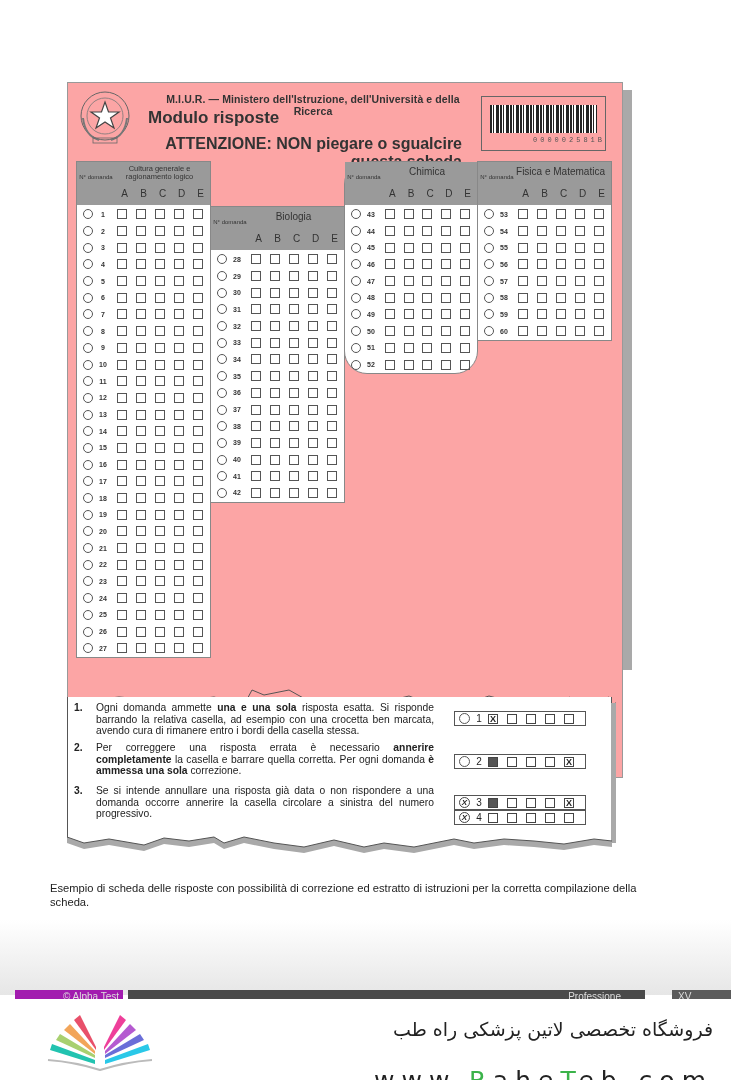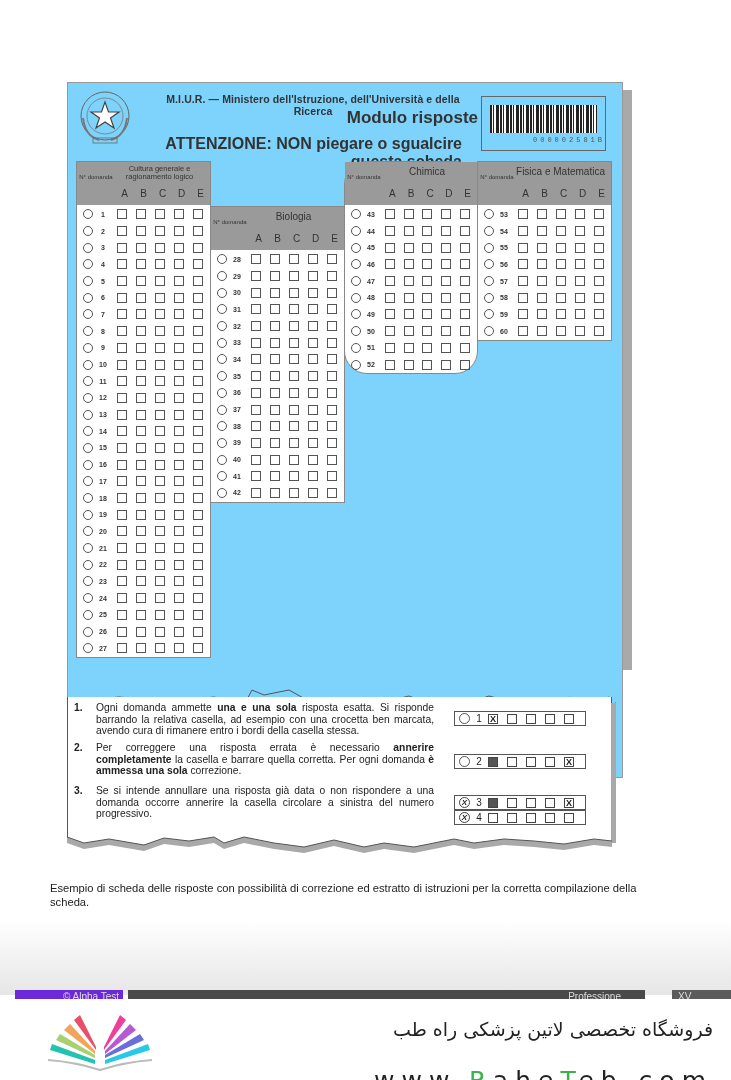--- a/index.html
+++ b/index.html
@@ -2,24 +2,24 @@
 <html><head>
 <meta charset="utf-8">
 <style>
   html,body{margin:0;padding:0;}
   body{width:731px;height:1080px;background:#fff;position:relative;overflow:hidden;font-family:"Liberation Sans",sans-serif;color:#222;}
   .page-top{position:absolute;left:0;top:0;width:731px;height:990px;background:#fff;}
   .fade{position:absolute;left:0;top:920px;width:731px;height:75px;background:linear-gradient(#fff,#e6e6e6);}
 
   
   .sheet-shadow{position:absolute;left:76px;top:90px;width:556px;height:580px;background:#a9a9a9;}
-  .sheet{position:absolute;left:67px;top:82px;width:556px;height:696px;background:#7dd3fc;border:1px solid #999;box-sizing:border-box;}
+  .sheet{position:absolute;left:67px;top:82px;width:556px;height:696px;background:#fca5a5;border:1px solid #999;box-sizing:border-box;}
   .emblem{position:absolute;left:9px;top:5px;width:56px;height:60px;}
   .hdr-ministry{position:absolute;left:80px;top:10px;width:330px;text-align:center;font-size:10.5px;font-weight:bold;color:#333;letter-spacing:0.1px;}
-  .hdr-title{position:absolute;left:80px;top:25px;width:330px;text-align:right;font-size:17px;font-weight:bold;color:#333;}
+  .hdr-title{position:absolute;left:80px;top:25px;width:330px;text-align:left;font-size:17px;font-weight:bold;color:#333;}
   .hdr-warning{position:absolute;left:64px;top:52px;width:330px;text-align:right;font-size:16px;font-weight:bold;color:#333;}
   .barcode{position:absolute;left:413px;top:13px;width:125px;height:55px;border:1px solid #666;box-sizing:border-box;}
   .bars{position:absolute;left:8px;top:8px;width:107px;height:28px;background:repeating-linear-gradient(90deg,#222 0 2px,#fff 2px 3px,#222 3px 4px,#fff 4px 6px,#222 6px 9px,#fff 9px 10px);}
   .barnum{position:absolute;left:0;top:39px;width:123px;text-align:right;font-size:7px;letter-spacing:3px;color:#555;font-family:"Liberation Mono",monospace;}
 
   .col{position:absolute;border:1px solid #888;box-sizing:border-box;background:#fff;}
   .col-head{position:absolute;left:0;top:0;right:0;height:43px;background:#9a9a9a;color:#333;}
   .col-num-label{position:absolute;left:2px;top:12px;width:34px;text-align:center;font-size:6px;line-height:7px;color:#333;}
   .col-title{position:absolute;left:38px;right:6px;top:4px;text-align:center;font-size:10px;color:#333;}
   .col-title.small{font-size:7.5px;line-height:8px;top:3px;}
@@ -41,21 +41,21 @@
   .inst-item .txt{margin-left:22px;display:block;}
   .ex{position:absolute;left:390px;width:132px;height:15px;border:1px solid #555;box-sizing:border-box;display:flex;align-items:center;background:#fff;}
   .ex .circ{margin-left:4px;width:9px;height:9px;}
   .ex .xcirc{margin-left:4px;width:9px;height:9px;border:1px solid #444;border-radius:50%;font-size:8px;line-height:9px;text-align:center;font-style:italic;font-weight:bold;}
   .ex .n{width:18px;text-align:center;font-size:10px;}
   .ex .b{width:10px;height:10px;border:1px solid #444;margin-right:9px;box-sizing:border-box;font-size:9px;line-height:9px;text-align:center;font-weight:bold;}
   .ex .b.fill{background:#555;}
 
   .caption{position:absolute;left:50px;top:881px;width:600px;font-size:11.2px;line-height:14px;color:#222;}
 
-  .footer-bar-l{position:absolute;left:15px;top:990px;width:108px;height:9px;background:#6d28d9;overflow:hidden;color:#ddd;font-size:10px;text-align:right;line-height:14px;padding-right:4px;box-sizing:border-box;}
+  .footer-bar-l{position:absolute;left:15px;top:990px;width:108px;height:9px;background:#a21caf;overflow:hidden;color:#ddd;font-size:10px;text-align:right;line-height:14px;padding-right:4px;box-sizing:border-box;}
   .footer-bar-m{position:absolute;left:128px;top:990px;width:517px;height:9px;background:#4a4a4a;overflow:hidden;color:#ddd;font-size:10px;text-align:right;line-height:14px;padding-right:24px;box-sizing:border-box;}
   .footer-bar-r{position:absolute;left:672px;top:990px;width:62px;height:9px;background:#5b5b5b;overflow:hidden;color:#ddd;font-size:10px;line-height:14px;padding-left:6px;box-sizing:border-box;}
 
   .brand{position:absolute;left:0;top:1000px;width:731px;height:80px;background:#fff;}
   .logo{position:absolute;left:40px;top:12px;width:120px;height:60px;}
   .brand-fa{position:absolute;right:18px;top:18px;font-size:19px;color:#222;direction:rtl;font-family:"DejaVu Sans",sans-serif;text-align:center;}
   .brand-url{position:absolute;right:18px;top:46px;font-size:25px;letter-spacing:7px;color:#222;font-family:"DejaVu Sans",sans-serif;margin-top:20px;}
   .brand-url .g{color:#3bb34a;}
 </style>
 </head>

